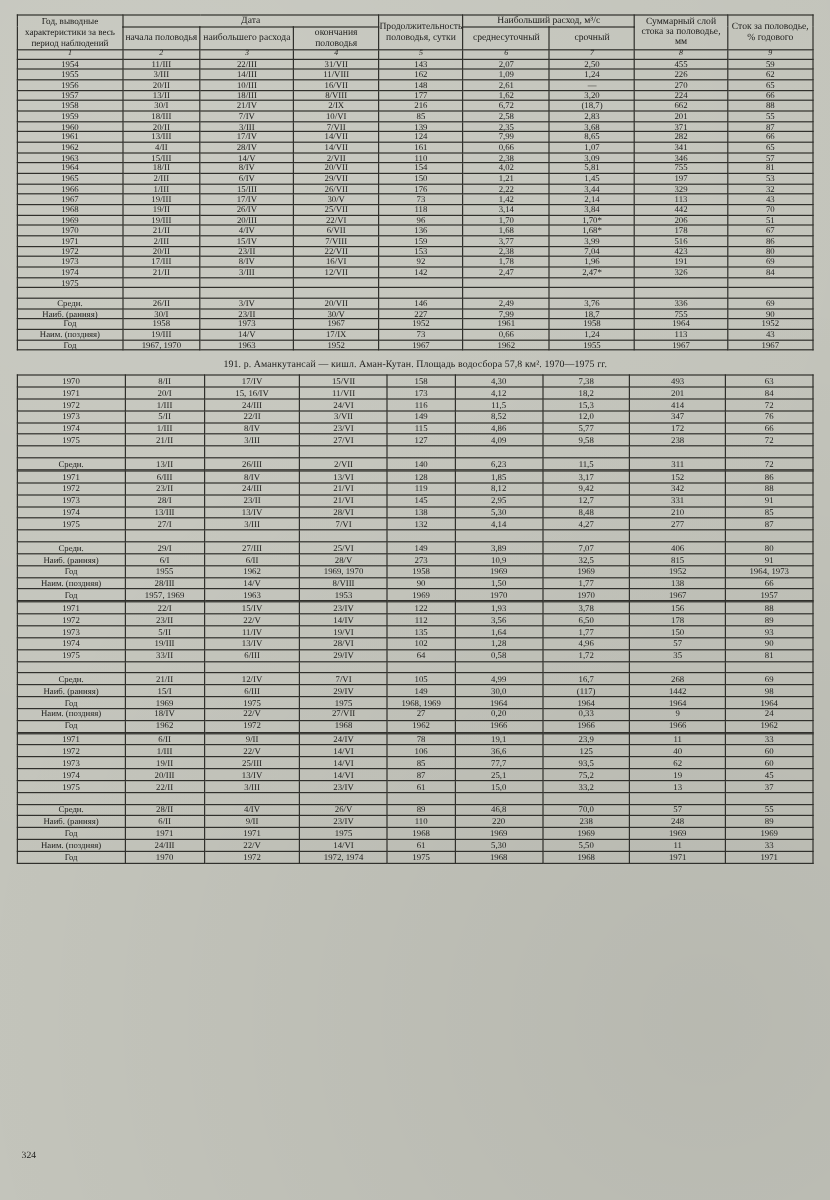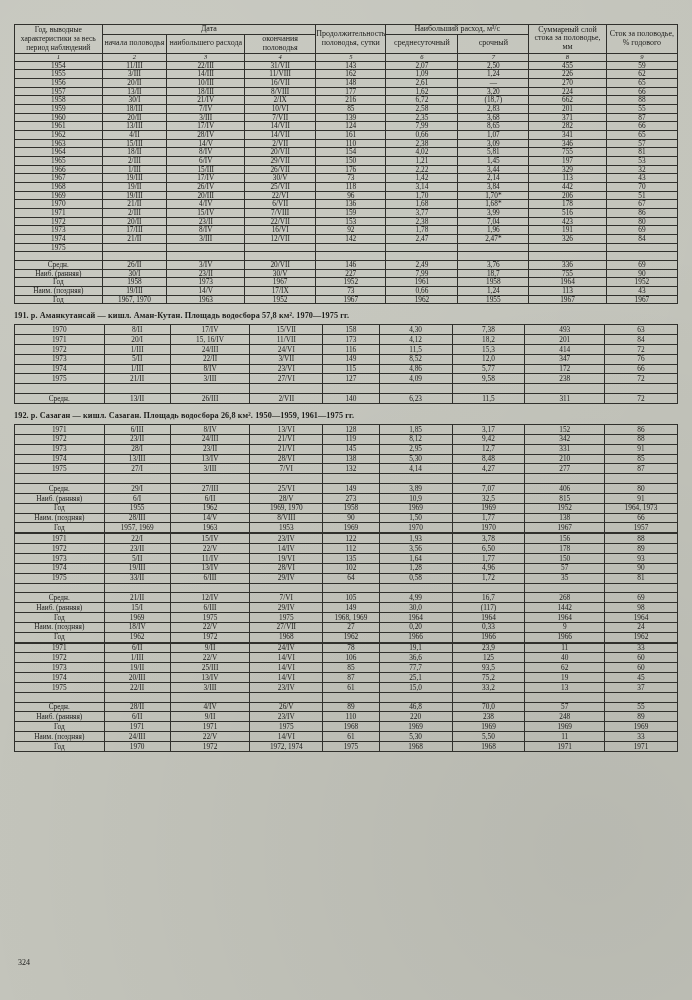--- a/index.html
+++ b/index.html
@@ -22,21 +22,20 @@
     background: #c3c4bb;
     background-image:
       radial-gradient(circle at 18% 12%, rgba(255,255,255,0.10), rgba(0,0,0,0) 60%),
       radial-gradient(circle at 85% 85%, rgba(0,0,0,0.06), rgba(0,0,0,0) 60%);
   }
   .sheet {
     position: absolute;
     left: 14px; top: 12px;
     width: 664px;
     height: 968px;
-    margin-top: 12px;
   }
   table.main {
     border-collapse: collapse;
     width: 100%;
     font-size: 7.4px;
     line-height: 1.05;
   }
   table.main td, table.main th {
     border: 0.7px solid #30302c;
     padding: 0;
@@ -57,23 +56,23 @@
   .numrow td {
     font-size: 6.6px;
     font-style: italic;
     padding: 1px 0 1px 0;
   }
   .data td {
     padding: 0.6px 1px;
     font-size: 7.3px;
   }
   .sec-title {
-    text-align: left;
+    text-align: center;
     font-size: 8.2px;
-    font-weight: bold;
+    font-weight: normal;
     padding: 7px 0 4px 0;
     letter-spacing: 0.1px;
   }
   table.sub {
     border-collapse: collapse;
     width: 100%;
     font-size: 7.3px;
     line-height: 1.05;
   }
   table.sub td {
@@ -547,21 +546,20 @@
               <td>26/III</td>
               <td>2/VII</td>
               <td>140</td>
               <td>6,23</td>
               <td>11,5</td>
               <td>311</td>
               <td>72</td>
             </tr>
           </tbody>
         </table>
-        <div class="sec-title">192. р. Сазаган — кишл. Сазаган. Площадь водосбора 26,8 км². 1950—1959, 1961—1975 гг.</div>
         <table class="sub">
           <colgroup>
             <col style="width: 13.5%;">
             <col style="width: 10%;">
             <col style="width: 12%;">
             <col style="width: 11%;">
             <col style="width: 8.5%;">
             <col style="width: 11%;">
             <col style="width: 11%;">
             <col style="width: 12%;">

